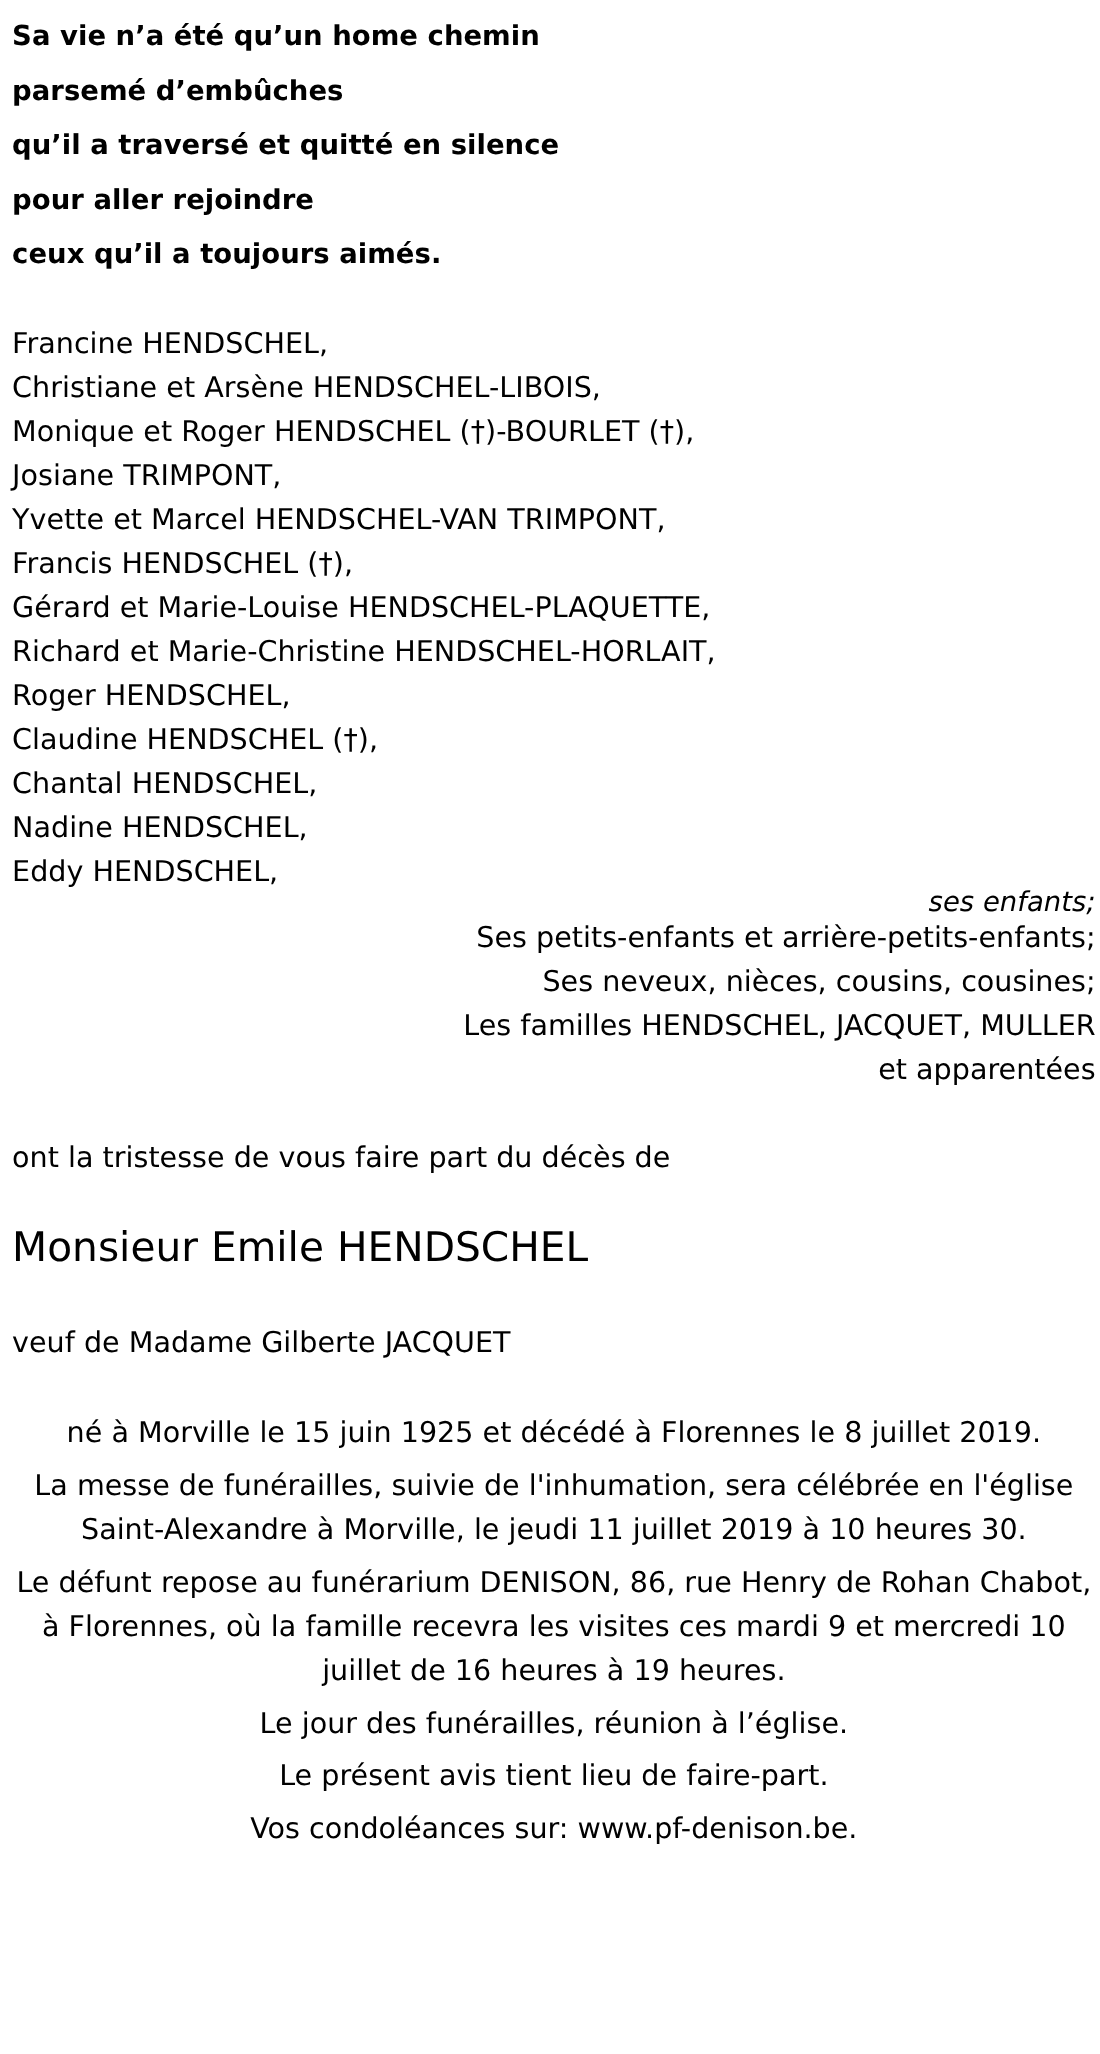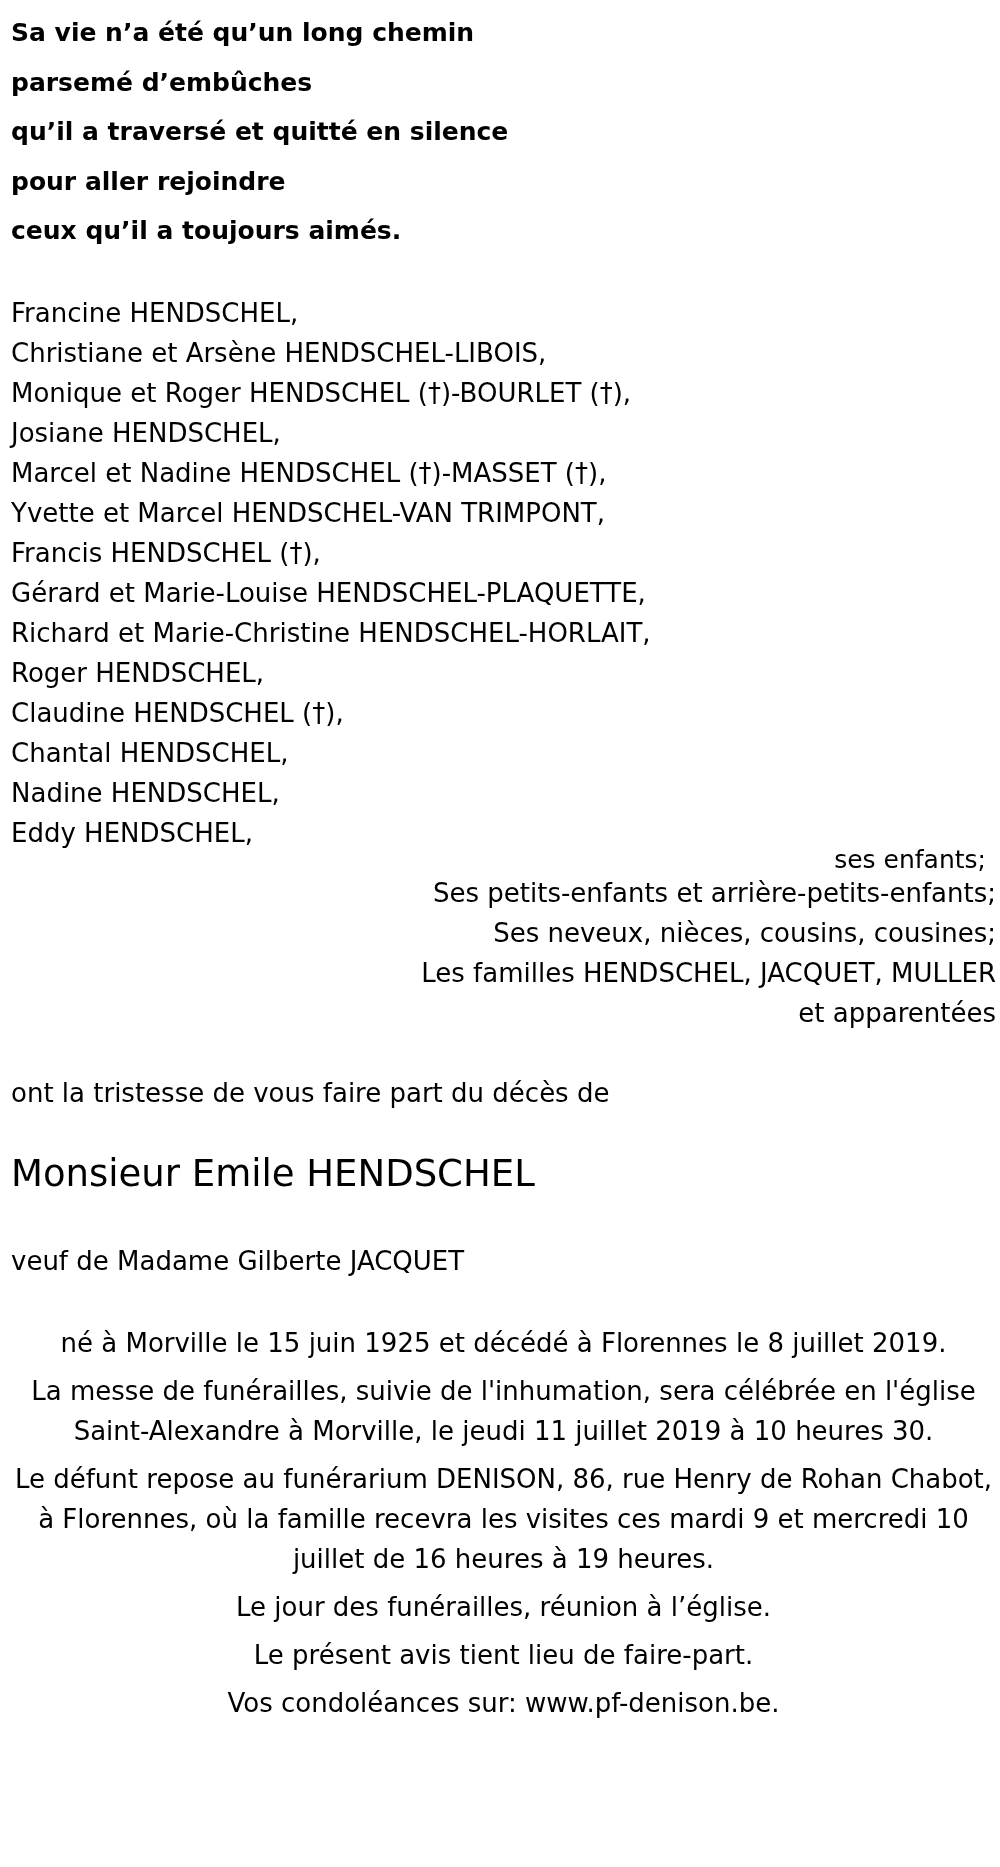--- a/index.html
+++ b/index.html
@@ -8,47 +8,46 @@
     font-family: "DejaVu Sans", sans-serif;
     color: #000000;
     position: relative;
   }
   .page { position: absolute; left: 11px; top: 0; width: 985px; }
   .poem { margin: 0; padding-top: 8px; }
   .poem div { font-weight: bold; font-size: 25px; line-height: 49.5px; white-space: nowrap; }
   .names { margin-top: 37px; }
   .names div, .others div { font-size: 26px; line-height: 40px; white-space: nowrap; }
   .enfants-row { position: relative; height: 20px; }
-  .enfants { position: absolute; right: 10px; top: -8px; font-size: 25px; line-height: 30px; }
+  .enfants { position: absolute; right: 0; top: -8px; font-style: italic; font-size: 25px; line-height: 30px; }
   .others { margin-top: 0; text-align: right; }
   .intro { font-size: 26px; line-height: 40px; margin-top: 40px; }
   .deceased { font-weight: normal; font-size: 37px; line-height: 50px; margin-top: 36px; }
   .widow { font-size: 26px; line-height: 40px; margin-top: 42px; }
   .p { font-size: 26px; line-height: 40px; margin-top: 8px; text-align: center; }
   .birth { margin-top: 42px; }
   .bold { font-weight: normal; }
 </style>
 </head>
 <body>
 
 <div class="page">
   <div class="poem">
-    <div>Sa vie n’a été qu’un long chemin</div>
+    <div>Sa vie n’a été qu’un home chemin</div>
     <div>parsemé d’embûches</div>
     <div>qu’il a traversé et quitté en silence</div>
     <div>pour aller rejoindre</div>
     <div>ceux qu’il a toujours aimés.</div>
   </div>
 
   <div class="names">
     <div>Francine HENDSCHEL,</div>
     <div>Christiane et Arsène HENDSCHEL-LIBOIS,</div>
     <div>Monique et Roger HENDSCHEL (†)-BOURLET (†),</div>
-    <div>Josiane HENDSCHEL,</div>
-    <div>Marcel et Nadine HENDSCHEL (†)-MASSET (†),</div>
+    <div>Josiane TRIMPONT,</div>
     <div>Yvette et Marcel HENDSCHEL-VAN TRIMPONT,</div>
     <div>Francis HENDSCHEL (†),</div>
     <div>Gérard et Marie-Louise HENDSCHEL-PLAQUETTE,</div>
     <div>Richard et Marie-Christine HENDSCHEL-HORLAIT,</div>
     <div>Roger HENDSCHEL,</div>
     <div>Claudine HENDSCHEL (†),</div>
     <div>Chantal HENDSCHEL,</div>
     <div>Nadine HENDSCHEL,</div>
     <div>Eddy HENDSCHEL,</div>
   </div>

